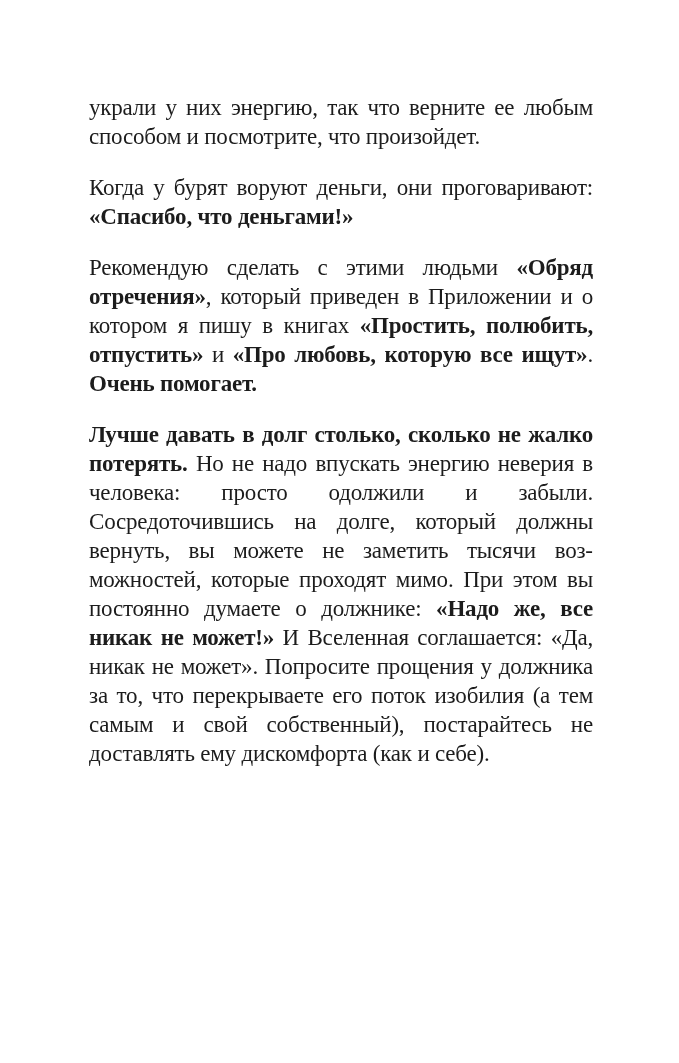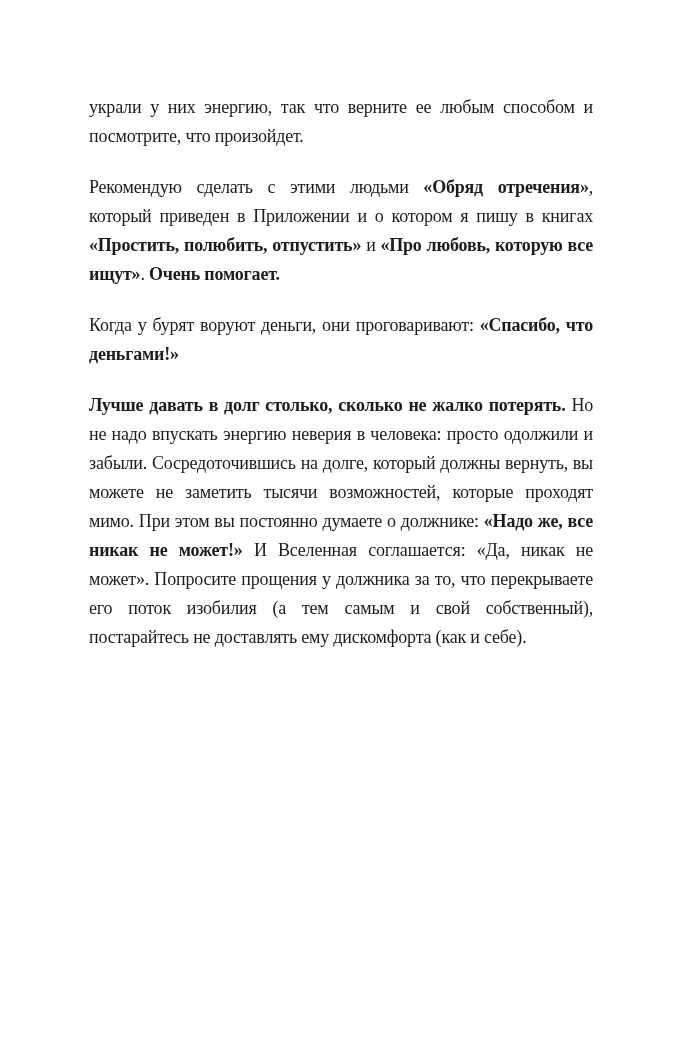--- a/index.html
+++ b/index.html
@@ -19,35 +19,35 @@
     height: 1063px;
     padding: 93px 86px 0 89px;
     background: #ffffff;
   }
   .page-text {
     width: 504px;
     color: #1c1c1c;
   }
   .page-text p {
     margin: 0 0 22px 0;
-    font-size: 18px;
+    font-size: 23px;
     line-height: 29px;
     text-align: justify;
     text-align-last: left;
     letter-spacing: -0.2px;
     hyphens: manual;
     -webkit-hyphens: manual;
   }
   .page-text strong {
     font-weight: bold;
   }
 </style>
 </head>
 <body>
 
 <div class="book-page">
   <div class="page-text">
       <p><span>украли у них энергию, так что верните ее лю­бым способом и посмотрите, что произойдет.</span></p>
+      <p><span>Когда у бурят воруют деньги, они проговари­вают: </span><strong>«Спасибо, что деньгами!»</strong></p>
       <p><span>Рекомендую сделать с этими людьми </span><strong>«Обряд отречения»</strong><span>, который приведен в Приложении и о котором я пишу в книгах </span><strong>«Простить, полю­бить, отпустить»</strong><span> и </span><strong>«Про любовь, которую все ищут»</strong><span>. </span><strong>Очень помогает.</strong></p>
-      <p><span>Когда у бурят воруют деньги, они проговари­вают: </span><strong>«Спасибо, что деньгами!»</strong></p>
       <p><strong>Лучше давать в долг столько, сколько не жалко потерять.</strong><span> Но не надо впускать энергию не­верия в человека: просто одолжили и забыли. Сосредоточившись на долге, который должны вернуть, вы можете не заметить тысячи воз­можностей, которые проходят мимо. При этом вы постоянно думаете о должнике: </span><strong>«Надо же, все никак не может!»</strong><span> И Вселенная соглашается: «Да, никак не может». Попросите прощения у должника за то, что перекрываете его поток изобилия (а тем самым и свой собственный), постарайтесь не доставлять ему дискомфорта (как и себе).</span></p>
     </div>
 </div>
 
 </body></html>

